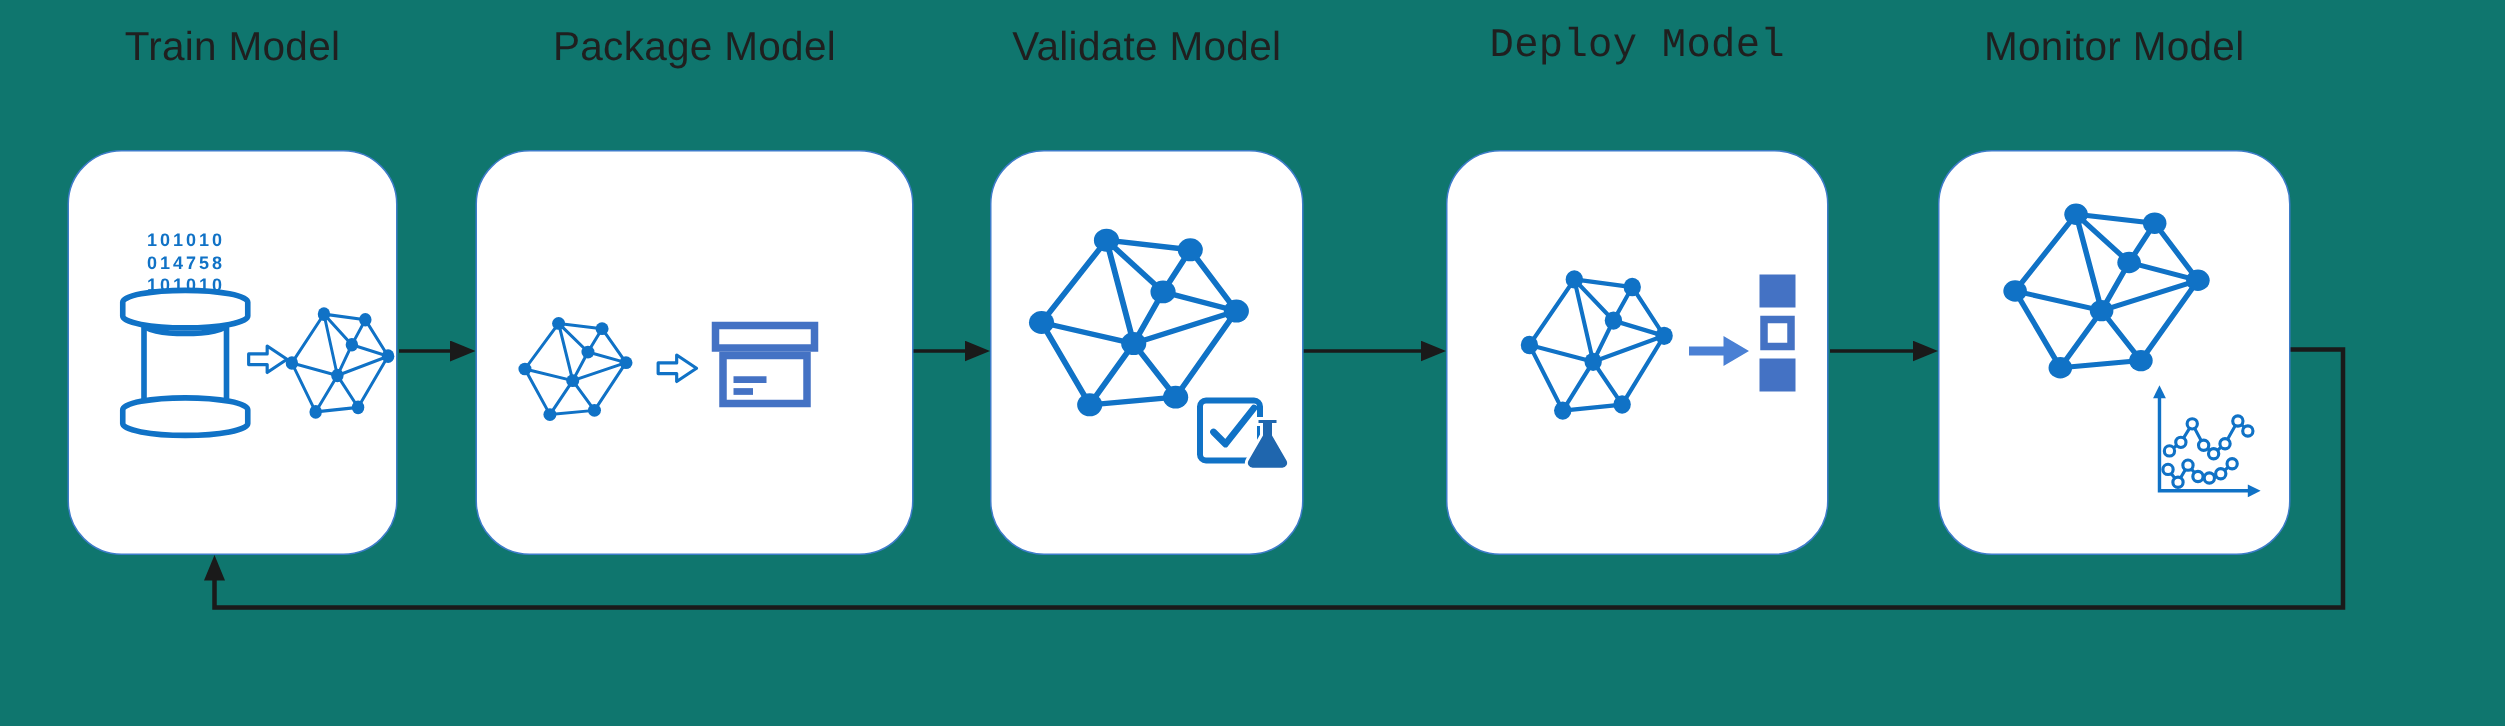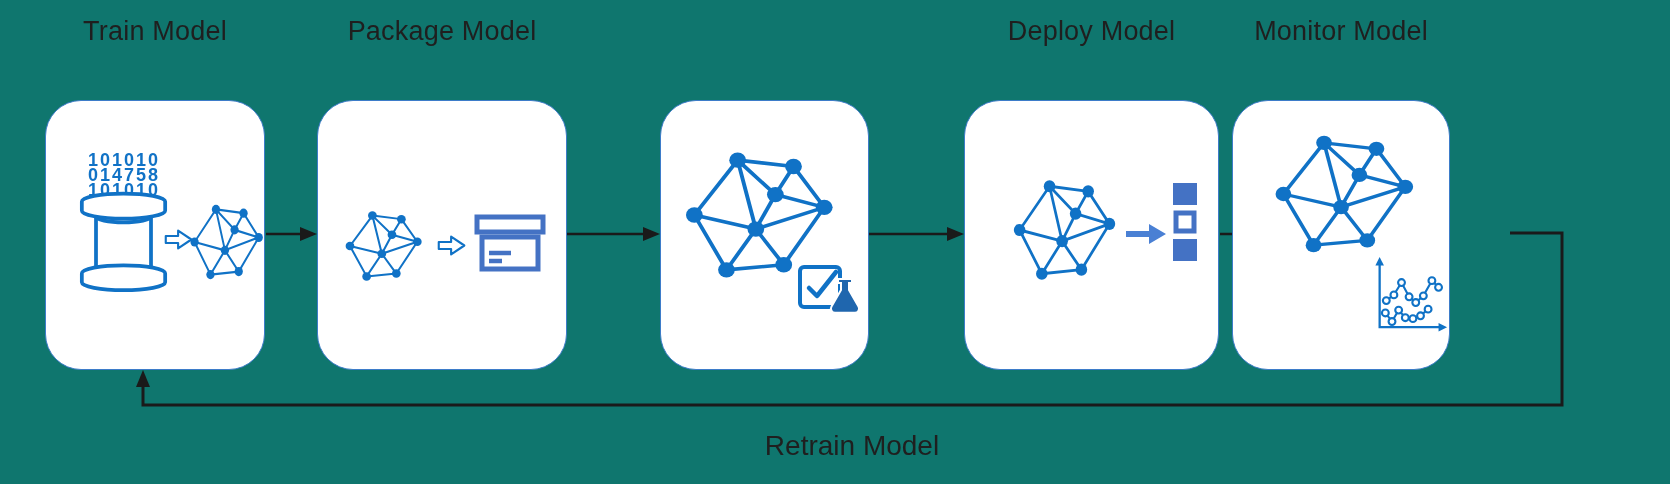--- a/index.html
+++ b/index.html
@@ -23,21 +23,21 @@
     border:1.5px solid var(--box-border-blue,#3d7cc9);
     border-radius:36px;
     background:#fff;
     box-sizing:border-box;
   }
   .icon{position:absolute;}
   .binary-block{
     position:absolute;
     text-align:center;
     color:var(--graph-blue,#1072c6);
-    font-weight:bold;font-size:18px;line-height:15px;letter-spacing:2px;
+    font-weight:bold;font-size:12px;line-height:15px;letter-spacing:2px;
     white-space:nowrap;
   }
   .retrain-label{
     position:absolute;top:430px;left:702px;width:300px;
     text-align:center;
     font-size:28px;font-weight:400;
     color:var(--title-text,#1f1f1f);
     white-space:nowrap;
   }
   
@@ -137,69 +137,70 @@
       </svg>
       <svg class="icon" style="left:118px;top:127px;" width="30" height="23" viewBox="0 0 34 26">
         <path class="outline-arrow" d="M2,9 H16 V3 L31,13 L16,23 V17 H2 Z"></path>
       </svg>
       <svg class="icon" style="left:141px;top:97px;" width="80" height="88" viewBox="-8 -8 116 116" preserveAspectRatio="none">
         <use href="#net-graph-body"></use>
       </svg>
     </div>
   </section>
 
-  <section class="stage" style="left:317px;width:250px;">
+  <section class="stage" style="left:317px;width:292px;">
     <h2 class="stage-title">Package Model</h2>
     <div class="stage-box">
       <svg class="icon" style="left:24px;top:104px;" width="84" height="82" viewBox="-8 -8 116 116" preserveAspectRatio="none">
         <use href="#net-graph-body"></use>
       </svg>
       <svg class="icon" style="left:119px;top:133px;" width="30" height="23" viewBox="0 0 34 26">
         <path class="outline-arrow" d="M2,9 H16 V3 L31,13 L16,23 V17 H2 Z"></path>
       </svg>
       <svg class="icon" style="left:156px;top:113px;" width="72" height="58" viewBox="0 0 72 58">
         <rect class="pkg-stroke" x="3" y="3" width="66" height="15"></rect>
         <rect class="pkg-stroke" x="8" y="23" width="56" height="32"></rect>
         <line class="pkg-line" x1="15" y1="39" x2="37" y2="39"></line>
         <line class="pkg-line" x1="15" y1="47" x2="28" y2="47"></line>
       </svg>
     </div>
   </section>
 
   <section class="stage" style="left:660px;width:209px;">
+    <h2 class="stage-title">Validate Model</h2>
     <div class="stage-box">
       <svg class="icon" style="left:18px;top:40px;" width="162" height="148" viewBox="-8 -8 116 116" preserveAspectRatio="none">
         <use href="#net-graph-body"></use>
       </svg>
       <svg class="icon" style="left:136px;top:154px;" width="66" height="68" viewBox="0 0 66 68">
         <rect class="chk-square" x="3" y="12" width="40" height="40" rx="4"></rect>
         <polyline class="chk-mark" points="12,33 20,41 39,17"></polyline>
         <path class="flask" d="M41,24 h14 v4 h-3 v7 l9.5,16.5 a4.2,4.2 0 0 1 -3.6,6.3 h-19.8 a4.2,4.2 0 0 1 -3.6,-6.3 L44,35 v-7 h-3 z"></path>
       </svg>
     </div>
   </section>
 
-  <section class="stage" style="left:964px;width:255px;">
+  <section class="stage" style="left:964px;width:255px;font-family:Liberation Mono, monospace;">
     <h2 class="stage-title">Deploy Model</h2>
     <div class="stage-box">
       <svg class="icon" style="left:44px;top:70px;" width="112" height="118" viewBox="-8 -8 116 116" preserveAspectRatio="none">
         <use href="#net-graph-body"></use>
       </svg>
       <svg class="icon" style="left:161px;top:120px;" width="40" height="26" viewBox="0 0 40 26">
         <path class="dep-arrow" d="M0,10 H23 V3 L40,13 L23,23 V16 H0 Z"></path>
       </svg>
       <svg class="icon" style="left:206px;top:81px;" width="28" height="80" viewBox="0 0 28 80">
         <rect class="dep-sq-fill" x="2" y="1" width="24" height="22"></rect>
         <rect class="dep-sq-hollow" x="5" y="31" width="18" height="18"></rect>
         <rect class="dep-sq-fill" x="2" y="57" width="24" height="22"></rect>
       </svg>
     </div>
   </section>
 
-  <section class="stage" style="left:1232px;width:218px;">
+  <section class="stage" style="left:1292px;width:235px;">
     <h2 class="stage-title">Monitor Model</h2>
     <div class="stage-box">
       <svg class="icon" style="left:36px;top:24px;" width="152" height="138" viewBox="-8 -8 116 116" preserveAspectRatio="none">
         <use href="#net-graph-body"></use>
       </svg>
       <svg class="icon" style="left:140px;top:153px;" width="76" height="78" viewBox="0 0 80 80">
         <path class="mc-axis" d="M7,10 V76 H70"></path>
         <path class="mc-axis-head" d="M7,2 L11.5,11 H2.5 Z"></path>
         <path class="mc-axis-head" d="M78,76 L69,71.5 V80.5 Z"></path>
         <polyline class="mc-line" points="14,48 22,42 30,29 38,44 45,50 53,43 62,27 69,34"></polyline>
@@ -216,15 +217,14 @@
         <circle class="mc-dot" cx="20" cy="70" r="3.6"></circle>
         <circle class="mc-dot" cx="27" cy="58" r="3.6"></circle>
         <circle class="mc-dot" cx="34" cy="66" r="3.6"></circle>
         <circle class="mc-dot" cx="42" cy="67" r="3.6"></circle>
         <circle class="mc-dot" cx="50" cy="64" r="3.6"></circle>
         <circle class="mc-dot" cx="58" cy="57" r="3.6"></circle>
       </svg>
     </div>
   </section>
 
-  <div class="retrain-label">Retrain Model</div>
 
 </div>
 
 </body></html>

